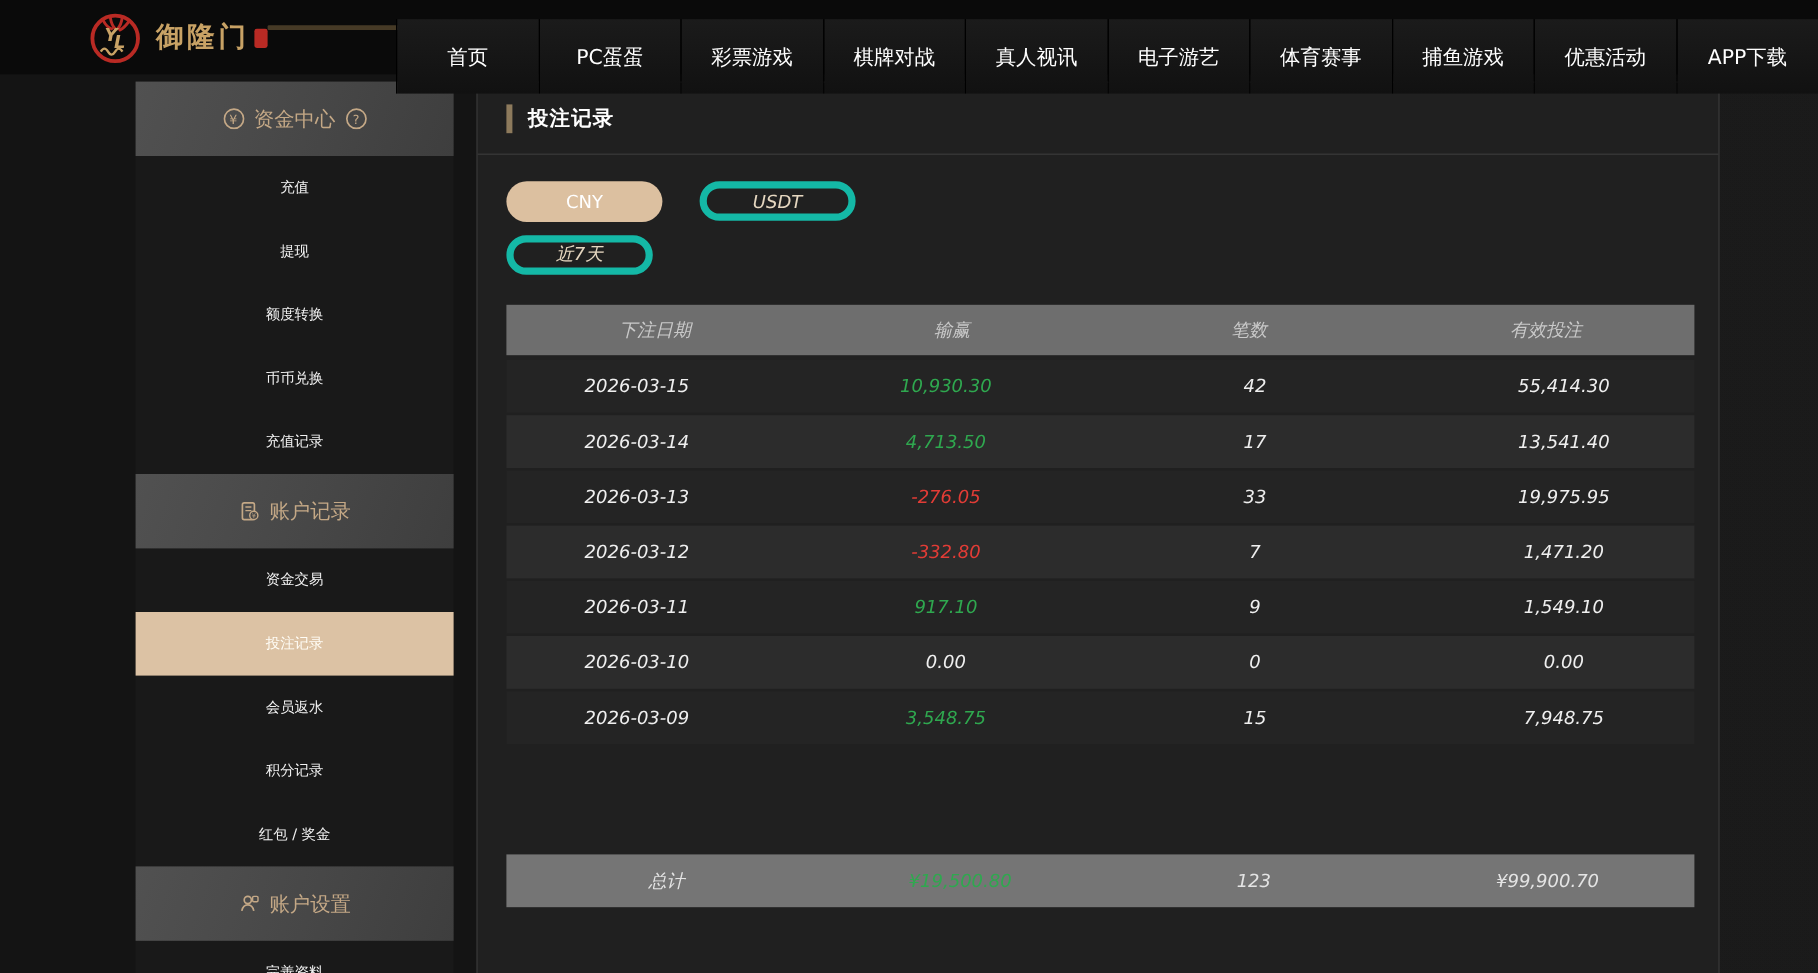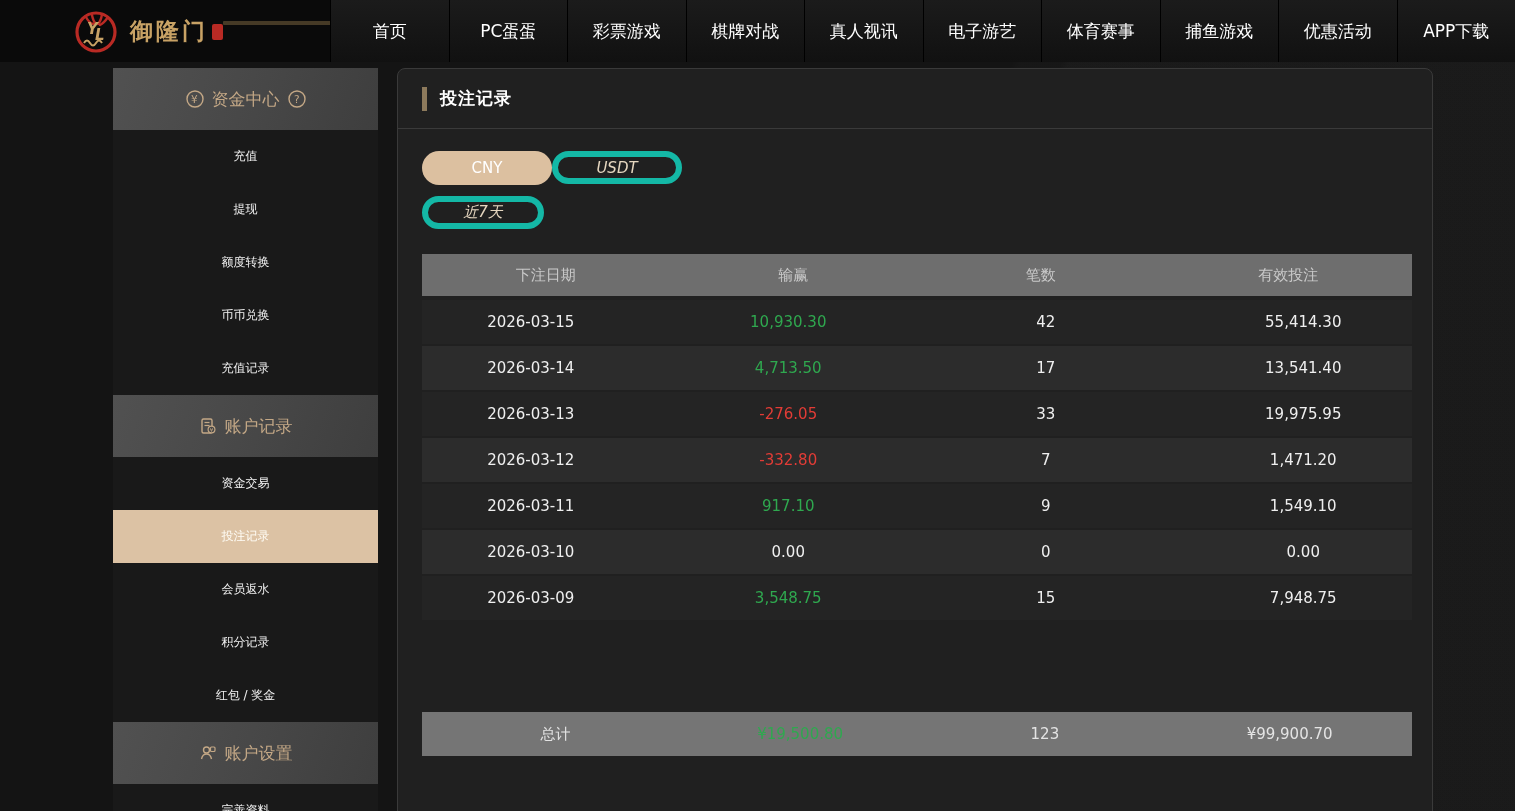--- a/index.html
+++ b/index.html
@@ -22,21 +22,21 @@
     position:absolute; top:0; left:0; width:1515px; height:62px;
     background:#0a0a0a; display:flex; align-items:center; z-index:5;
   }
   .logo-wrap { position:absolute; left:72px; top:7px; display:flex; align-items:center; gap:10px; }
   .logo-emblem { width:48px; height:48px; flex:0 0 auto; }
   .logo-textcol { display:flex; flex-direction:row; }
   .logo-name-row { display:flex; align-items:flex-start; gap:4px; }
   .logo-name { font-size:23px; font-weight:bold; color:#c8a265; letter-spacing:3px; line-height:26px; }
   .logo-seal { width:11px; height:16px; background:#b92a24; border-radius:2px; margin-top:6px; }
   .logo-subtext { margin-top:3px; height:4px; width:118px; background:rgba(200,162,101,0.32); border-radius:1px; }
-  .nav-menu { position:absolute; left:330px; top:0; height:62px; width:1185px; display:flex; }
+  .nav-menu { position:absolute; left:330px; top:16px; height:62px; width:1185px; display:flex; }
   .nav-item {
     flex:1; display:flex; align-items:center; justify-content:center;
     color:#ffffff; font-size:17px; cursor:pointer;
     background:linear-gradient(180deg,#1b1b1b 0%,#111111 100%);
     border-left:1px solid #000;
   }
 
   
   .sidebar {
     position:absolute; left:113px; top:68px; width:265px;
@@ -60,32 +60,32 @@
     background:#202020; border:1px solid #3a3a3a; border-radius:8px; z-index:3;
   }
   .panel-titlebar {
     height:60px; display:flex; align-items:center; padding:0 24px;
     border-bottom:1px solid #3a3a3a;
   }
   .title-accent { width:5px; height:24px; background:#8d7a5c; margin-right:13px; }
   .panel-title { color:#ffffff; font-size:17px; font-weight:bold; letter-spacing:1px; }
   .panel-content { padding:22px 24px 0 24px; }
 
-  .pill-row { display:flex; gap:0; }
+  .pill-row { display:flex; gap:31px; }
   .pill {
     height:34px; border-radius:17px; display:flex; align-items:center; justify-content:center;
     font-size:15px; cursor:pointer; width:130px;
   }
   .pill.filled { background:#dcc0a0; color:#ffffff; }
   .pill.outline { border:6px solid #14b8a6; color:#e6d7c0; background:transparent; height:33px;font-style:italic; }
   .range-row { margin-top:11px;text-align:right; }
   .range-row .pill { width:122px; }
 
   
-  .table { margin-top:25px; width:990px; }
+  .table { margin-top:25px; width:990px;font-style:italic; }
   .t-head { display:flex; height:42px; background:#6e6e6e; margin-bottom:4px; }
   .t-head .cell { color:#c9c9c9; }
   .t-row { display:flex; height:44px; margin-bottom:2px;gap:40px; }
   .t-row:nth-child(odd) { background:#242424; }
   .t-row:nth-child(even) { background:#2c2c2c; }
   .cell {
     flex:1; display:flex; align-items:center; justify-content:center;
     font-size:15px; color:#efefef;
   }
   .pos { color:#2fa84f !important; }

